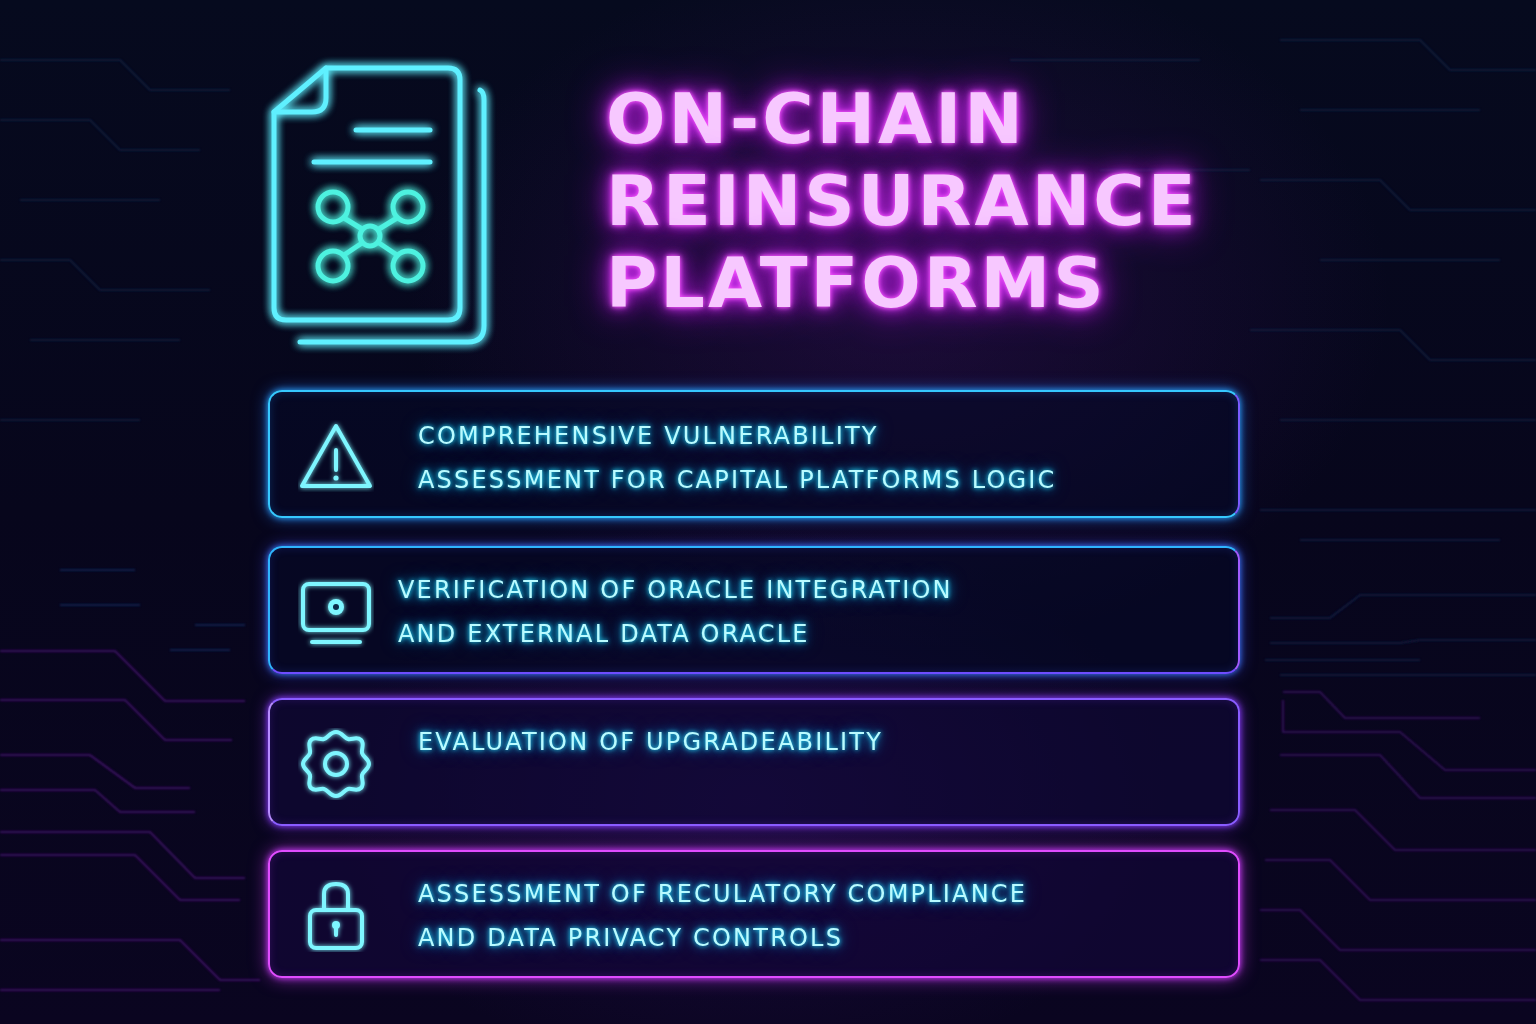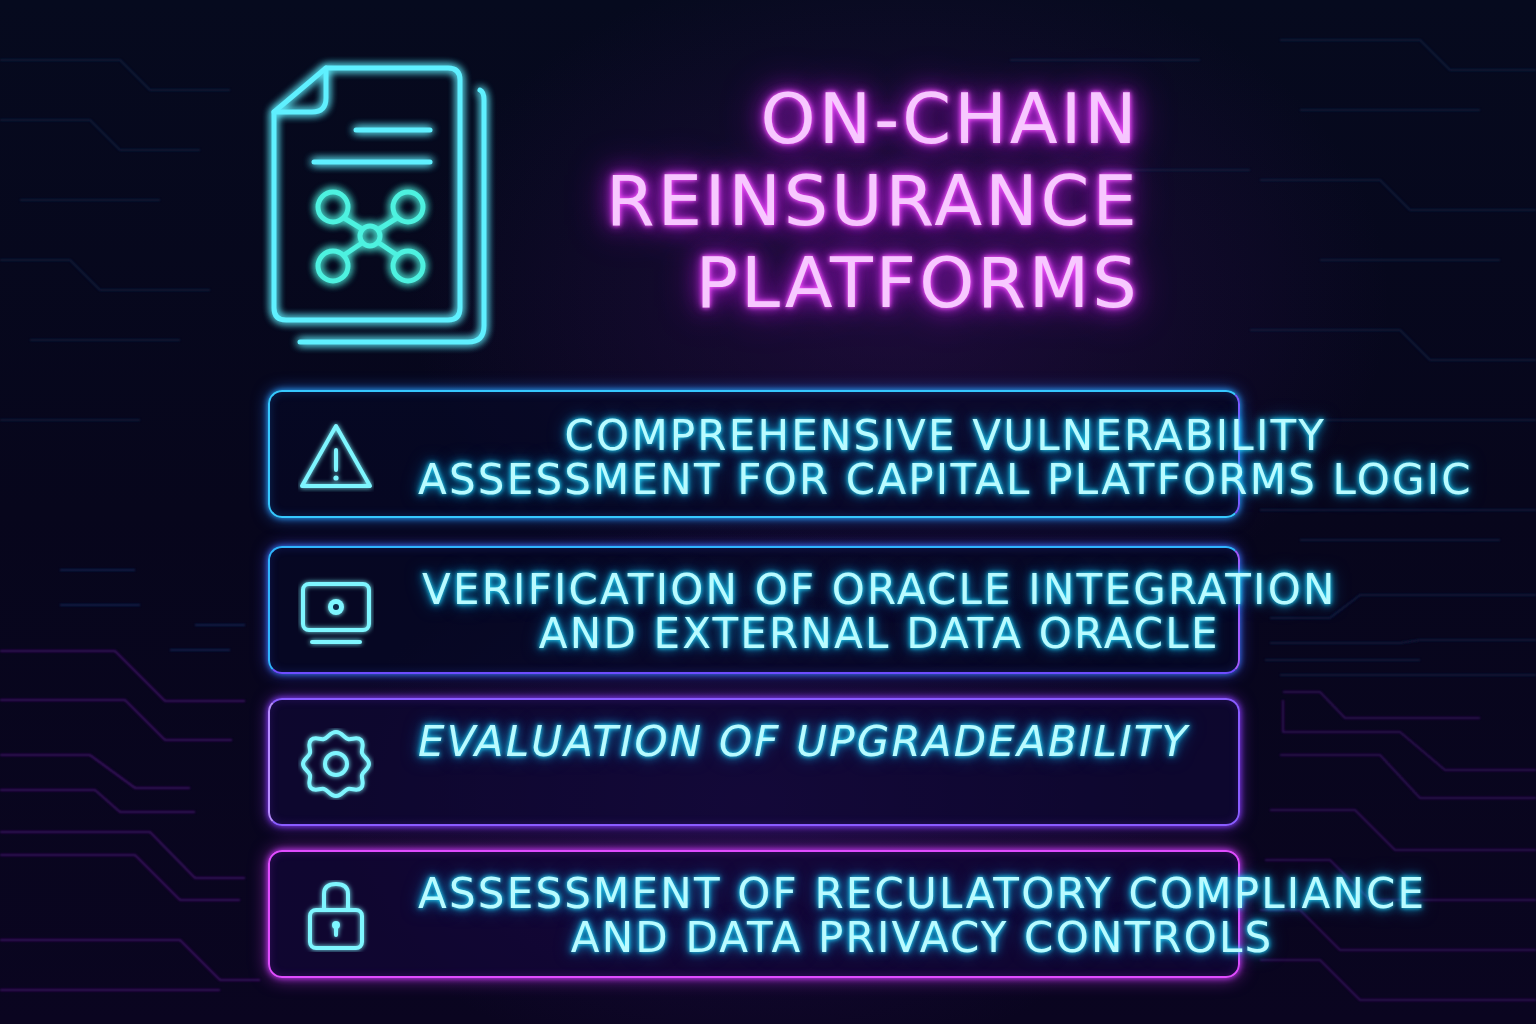--- a/index.html
+++ b/index.html
@@ -32,31 +32,30 @@
       width: 240px;
       height: 300px;
     }
     
     .title {
       position: absolute;
       left: 606px;
       top: 78px;
       margin: 0;
       font-family: "DejaVu Sans", sans-serif;
-      font-weight: 400;
+      font-weight: 700;
       font-size: 70px;
       line-height: 82px;
       letter-spacing: 3px;
       color: #f7c8ff;
       text-shadow:
         0 0 4px #ff5cff,
         0 0 10px #e040ff,
         0 0 22px #c21fe8,
         0 0 40px #9a10c8;
-      text-align: right;
     }
     .title span { display: block; }
     
     .card {
       position: absolute;
       left: 268px;
       width: 972px;
       height: 128px;
       box-sizing: border-box;
       border-radius: 14px;
@@ -75,51 +74,49 @@
       border-right-color: #a15cff;
       border-bottom-color: #6e4dff;
       box-shadow: 0 0 6px #3a7dff, 0 0 16px rgba(70, 80, 255, 0.55), inset 0 0 10px rgba(60, 90, 255, 0.2);
     }
     .card-3 {
       top: 698px;
       border-color: #8a5cff;
       border-left-color: #b78cff;
       box-shadow: 0 0 6px #8a3cff, 0 0 16px rgba(150, 60, 255, 0.55), inset 0 0 10px rgba(120, 60, 255, 0.2);
       background: rgba(16, 8, 56, 0.6);
-      font-style: italic;
     }
     .card-4 {
       top: 850px;
       border-color: #e04cff;
       box-shadow: 0 0 6px #d03cff, 0 0 18px rgba(210, 60, 255, 0.6), inset 0 0 10px rgba(180, 60, 255, 0.2);
       background: rgba(20, 6, 60, 0.6);
     }
     .card-icon {
       position: absolute;
       left: 28px;
       top: 28px;
       width: 76px;
       height: 72px;
     }
     .card-text {
       position: absolute;
       left: 148px;
       top: 22px;
       font-family: "DejaVu Sans", sans-serif;
-      font-size: 42px;
+      font-size: 24px;
       line-height: 44px;
       letter-spacing: 2.2px;
       color: #b9fbff;
       text-shadow: 0 0 4px #27e0ff, 0 0 10px #10b8f0, 0 0 18px rgba(16, 160, 240, 0.6);
       white-space: nowrap;
-      text-align: center;
     }
     .card-text span { display: block; }
     .card-2 .card-text, .card-3 .card-text, .card-4 .card-text { top: 20px; }
-    .card-2 .card-text { left: 152px; }
+    .card-2 .card-text { left: 128px; }
     svg .neon-cyan {
       fill: none;
       stroke: #7ef6ff;
       stroke-linecap: round;
       stroke-linejoin: round;
     }
   </style>
 </head>
 <body>
 

